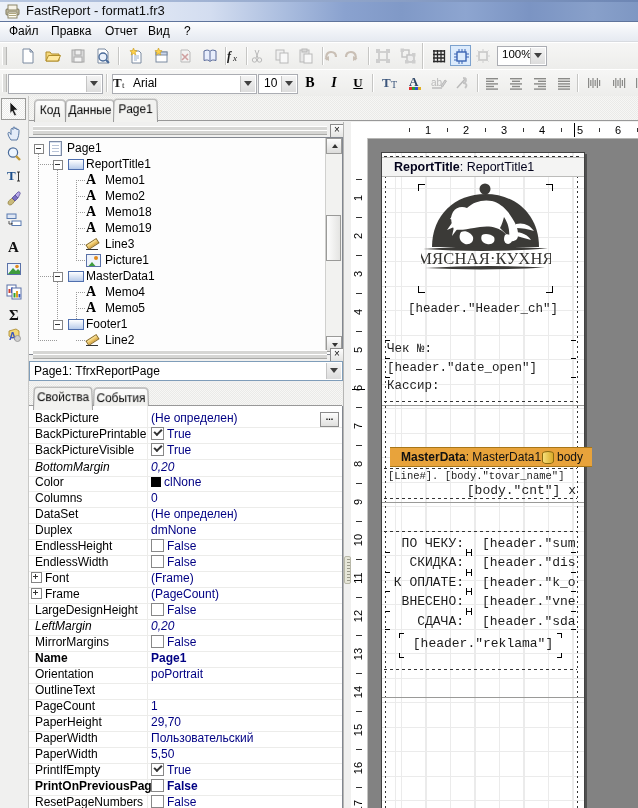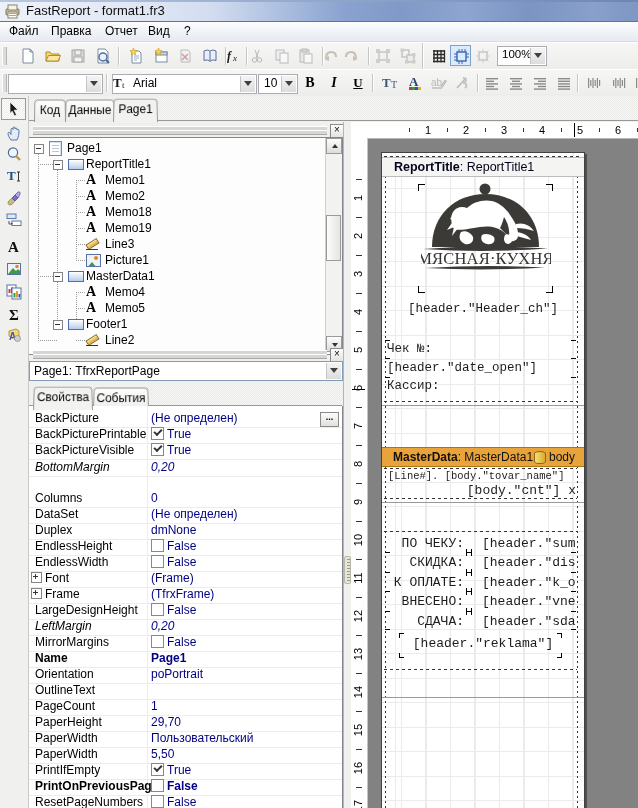--- a/index.html
+++ b/index.html
@@ -97,21 +97,21 @@
 #page{position:absolute;left:30px;top:30px;width:202px;height:655px;background:#fff;
  border:1px solid #424242;box-shadow:2px 2px 0 #4f4f4f;}
 #pgridbg{position:absolute;left:0;top:0;width:100%;height:100%;
  background-image:repeating-linear-gradient(90deg,#ebebeb 0 1px,transparent 1px 24.5px),
  repeating-linear-gradient(#ebebeb 0 1px,transparent 1px 24.5px);
  background-position:19px 10px;}
 .vdash{position:absolute;width:1px;background-image:repeating-linear-gradient(#333 0 2px,transparent 2px 5px);}
 .hdash{position:absolute;height:1px;background-image:repeating-linear-gradient(90deg,#333 0 3px,transparent 3px 6px);}
 .bhead{position:absolute;left:0;width:100%;height:20px;white-space:nowrap;overflow:hidden;background:#f4f4f3;box-sizing:border-box;
  border-top:1px solid #bcbcba;border-bottom:1px solid #bcbcba;font-size:12.5px;line-height:19px;padding-left:12px;color:#03031c;}
-.bhead.orange{background:#e8a33b;border-color:#a87618;color:#111;}
+.bhead.orange{background:#e8a33b;border-color:#a87618;color:#111;margin-left:8px;}
 .bline{position:absolute;left:0;width:100%;height:1px;background:#9a9a98;}
 .mono12{position:absolute;font-family:"Liberation Mono",monospace;font-size:12.5px;line-height:13px;color:#1c1c1c;white-space:pre;}
 .mono13{position:absolute;font-family:"Liberation Mono",monospace;font-size:13px;line-height:14px;color:#1c1c1c;white-space:pre;}
 .mono10{position:absolute;font-family:"Liberation Mono",monospace;font-size:10.5px;line-height:12px;color:#1c1c1c;white-space:pre;}
 .ctr{left:0;width:100%;text-align:center;}
 .rlab{left:0;width:82px;text-align:right;}
 .rval{left:100px;}
 .selc{position:absolute;width:6px;height:6px;}
 .selc.tl{border-left:1px solid #000;border-top:1px solid #000;}
 .selc.tr{border-right:1px solid #000;border-top:1px solid #000;}
@@ -533,20 +533,24 @@
         <span class="vl"><span class="chk on"></span>True</span>
       </div>
   <div class="prow" style="top:37px;">
         <span class="nm">BackPictureVisible</span>
         <span class="vl"><span class="chk on"></span>True</span>
       </div>
   <div class="prow" style="top:54px;font-style:italic;">
         <span class="nm">BottomMargin</span>
         <span class="vl">0,20</span>
       </div>
+  <div class="prow" style="top:69px;">
+        <span class="nm">Color</span>
+        <span class="vl"><span class="csq"></span>clNone</span>
+      </div>
   <div class="prow" style="top:85px;">
         <span class="nm">Columns</span>
         <span class="vl">0</span>
       </div>
   <div class="prow" style="top:101px;">
         <span class="nm">DataSet</span>
         <span class="vl">(Не определен)</span>
       </div>
   <div class="prow" style="top:117px;">
         <span class="nm">Duplex</span>
@@ -559,21 +563,21 @@
   <div class="prow" style="top:149px;">
         <span class="nm">EndlessWidth</span>
         <span class="vl"><span class="chk"></span>False</span>
       </div>
   <div class="prow" style="top:165px;">
         <span class="nm" style="left:2px;"><span class="plus"></span>Font</span>
         <span class="vl">(Frame)</span>
       </div>
   <div class="prow" style="top:181px;">
         <span class="nm" style="left:2px;"><span class="plus"></span>Frame</span>
-        <span class="vl">(TfrxFrame)</span>
+        <span class="vl">(PageCount)</span>
       </div>
   <div class="prow" style="top:197px;">
         <span class="nm">LargeDesignHeight</span>
         <span class="vl"><span class="chk"></span>False</span>
       </div>
   <div class="prow" style="top:213px;font-style:italic;">
         <span class="nm">LeftMargin</span>
         <span class="vl">0,20</span>
       </div>
   <div class="prow" style="top:229px;">

